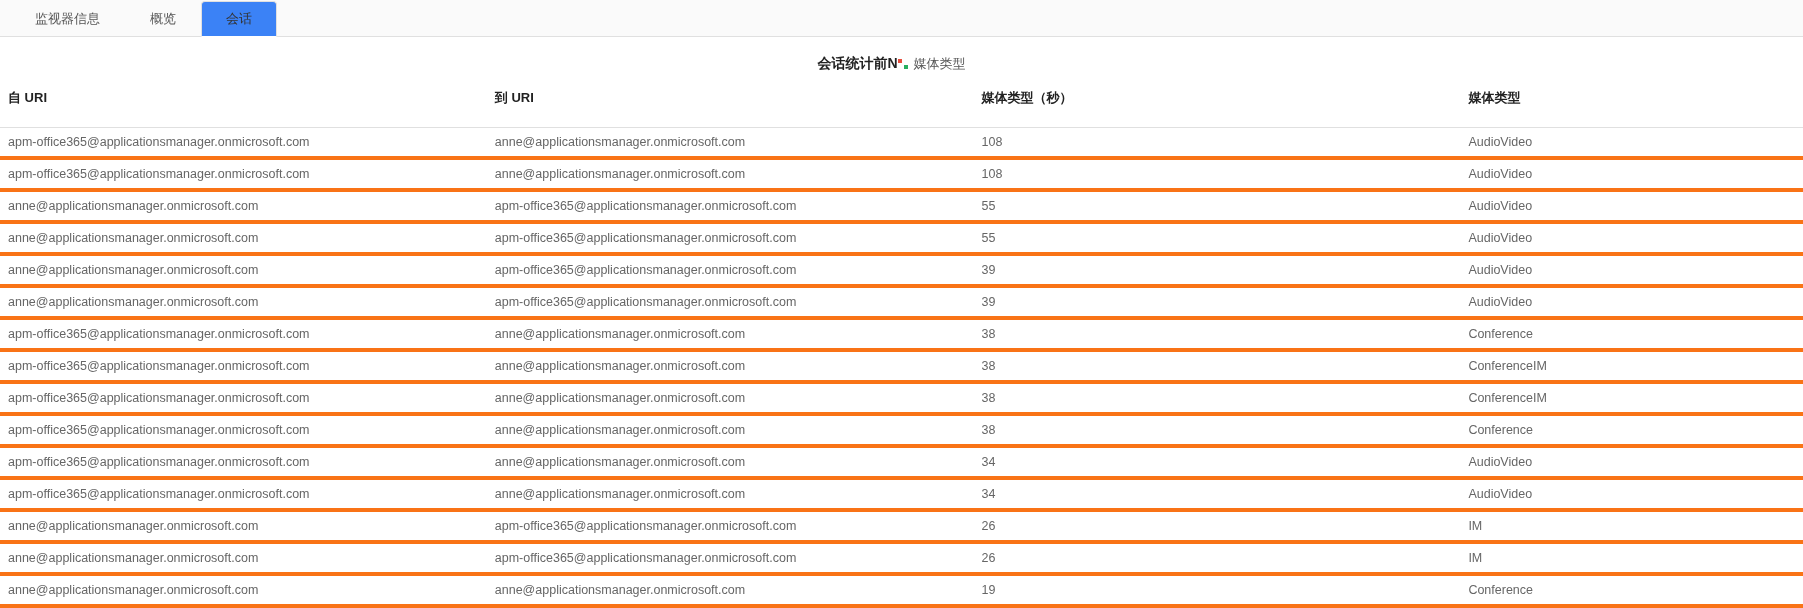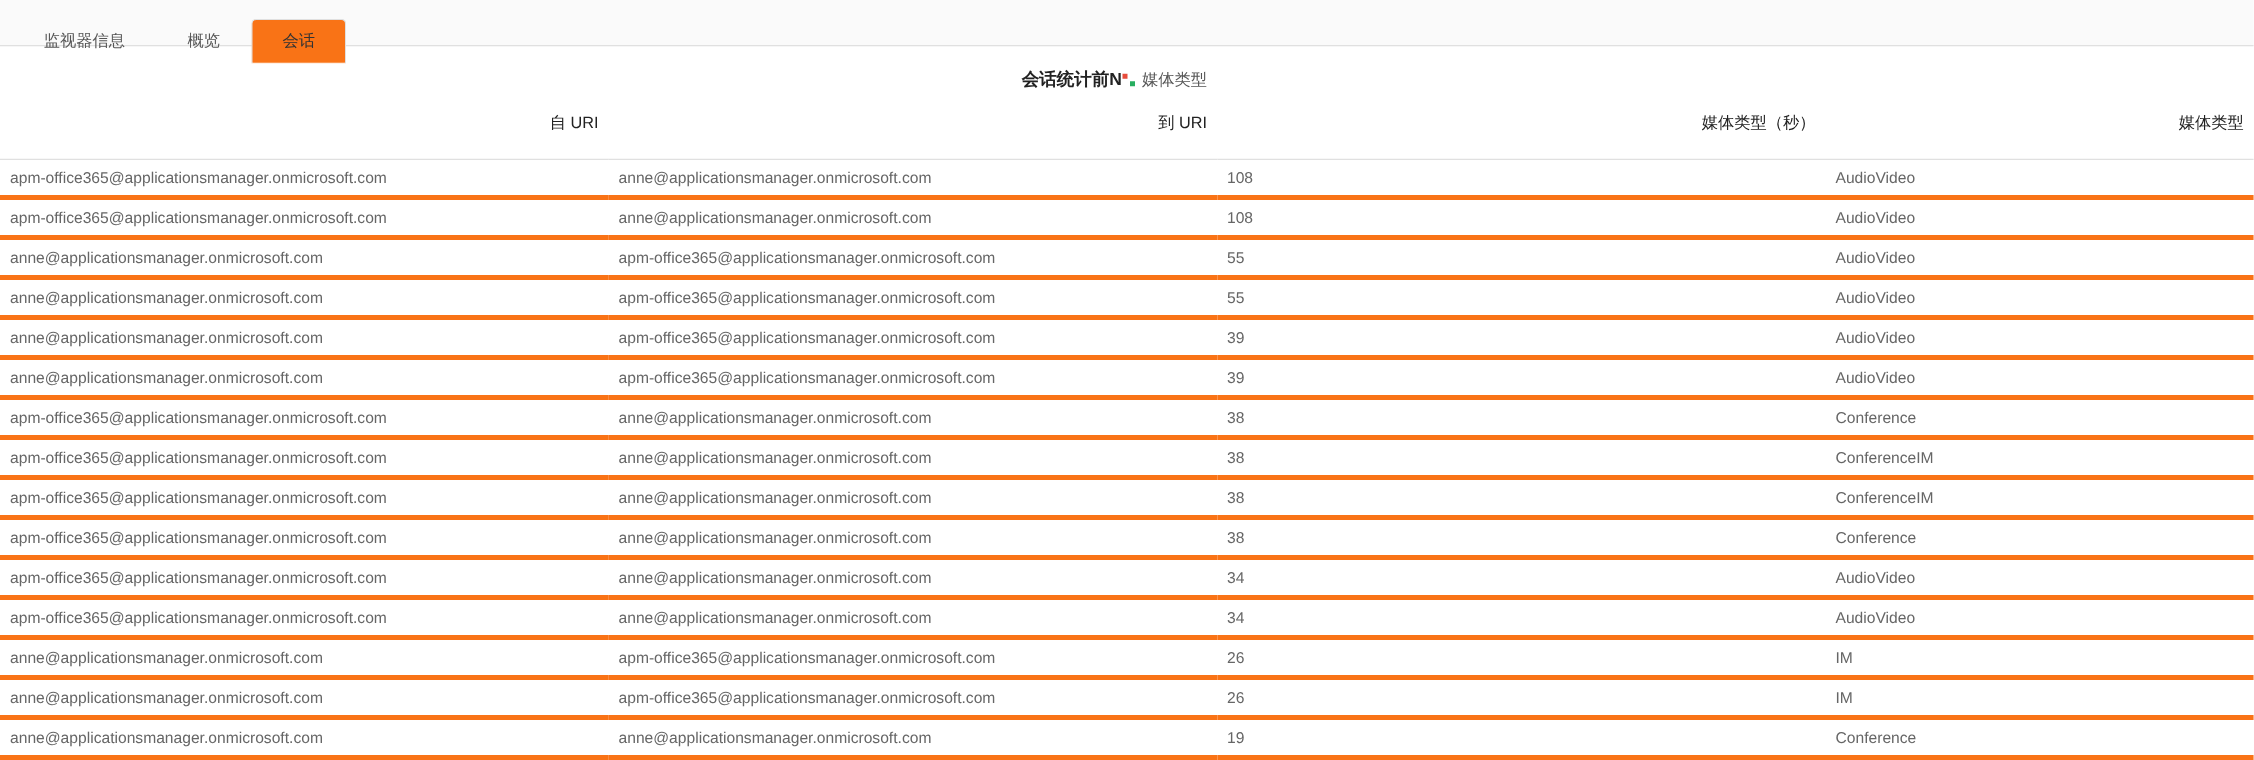--- a/index.html
+++ b/index.html
@@ -21,24 +21,24 @@
       padding-left: 10px;
     }
     .tab {
       padding: 8px 24px;
       cursor: pointer;
       color: #555;
       font-size: 13px;
       border: 1px solid transparent;
       border-bottom: none;
       position: relative;
-      top: 15px;
+      top: 1px;
     }
     .tab.active {
-      background: #f97316;
+      background: #3b82f6;
       border: 1px solid #e0e0e0;
       border-bottom: 1px solid #fff;
       border-top-left-radius: 4px;
       border-top-right-radius: 4px;
       color: #333;
     }
     .section-header {
       display: flex;
       justify-content: center;
       align-items: center;
@@ -80,22 +80,22 @@
       height: 4px;
       background: #27ae60;
       right: 0;
       bottom: 0;
     }
     table {
       width: 100%;
       border-collapse: collapse;
     }
     thead th {
-      text-align: right;
-      font-weight: normal;
+      text-align: left;
+      font-weight: bold;
       font-size: 13px;
       color: #222;
       padding: 8px 8px 20px 8px;
       border-bottom: 1px solid #e0e0e0;
     }
     tbody td {
       padding: 7px 8px;
       border-bottom: 4px solid #f97316;
       color: #666;
       font-size: 12.5px;

